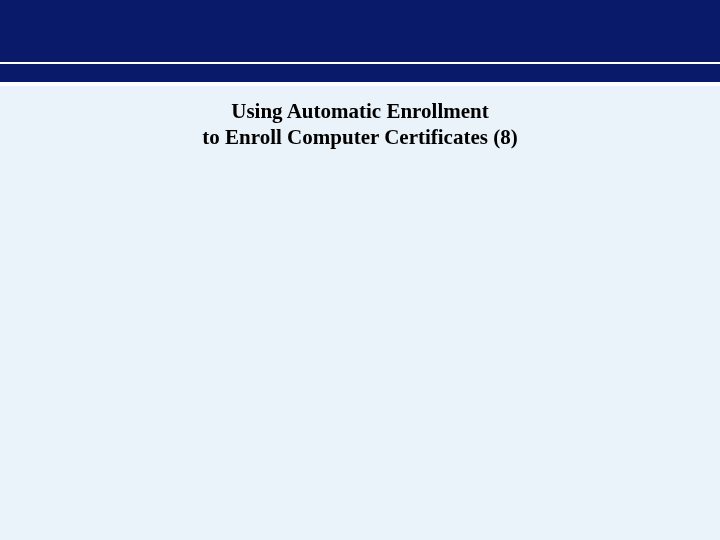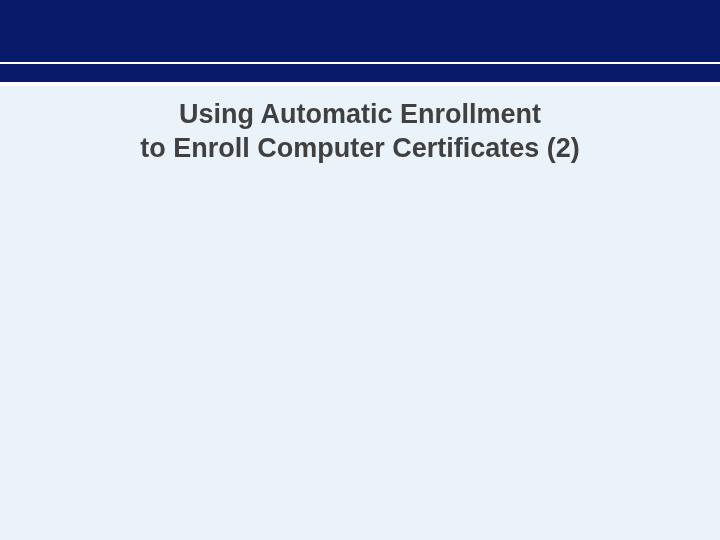--- a/index.html
+++ b/index.html
@@ -26,28 +26,29 @@
   }
   .title-block {
     position: absolute;
     top: 98px;
     left: 0;
     width: 100%;
     text-align: center;
     padding: 0 40px;
   }
   .title-text {
-    font-size: 27px;
+    font-size: 21px;
     font-weight: bold;
-    color: #404040;
+    color: #000000;
     line-height: 1.25;
     display: inline-block;
+    font-family: Liberation Serif, serif;
   }
 </style>
 </head>
 <body>
 
 <div class="header-band"></div>
 
 <div class="title-block">
   <span class="title-text">Using Automatic Enrollment</span><br>
-  <span class="title-text">to Enroll Computer Certificates (2)</span>
+  <span class="title-text">to Enroll Computer Certificates (8)</span>
 </div>
 
 </body></html>

